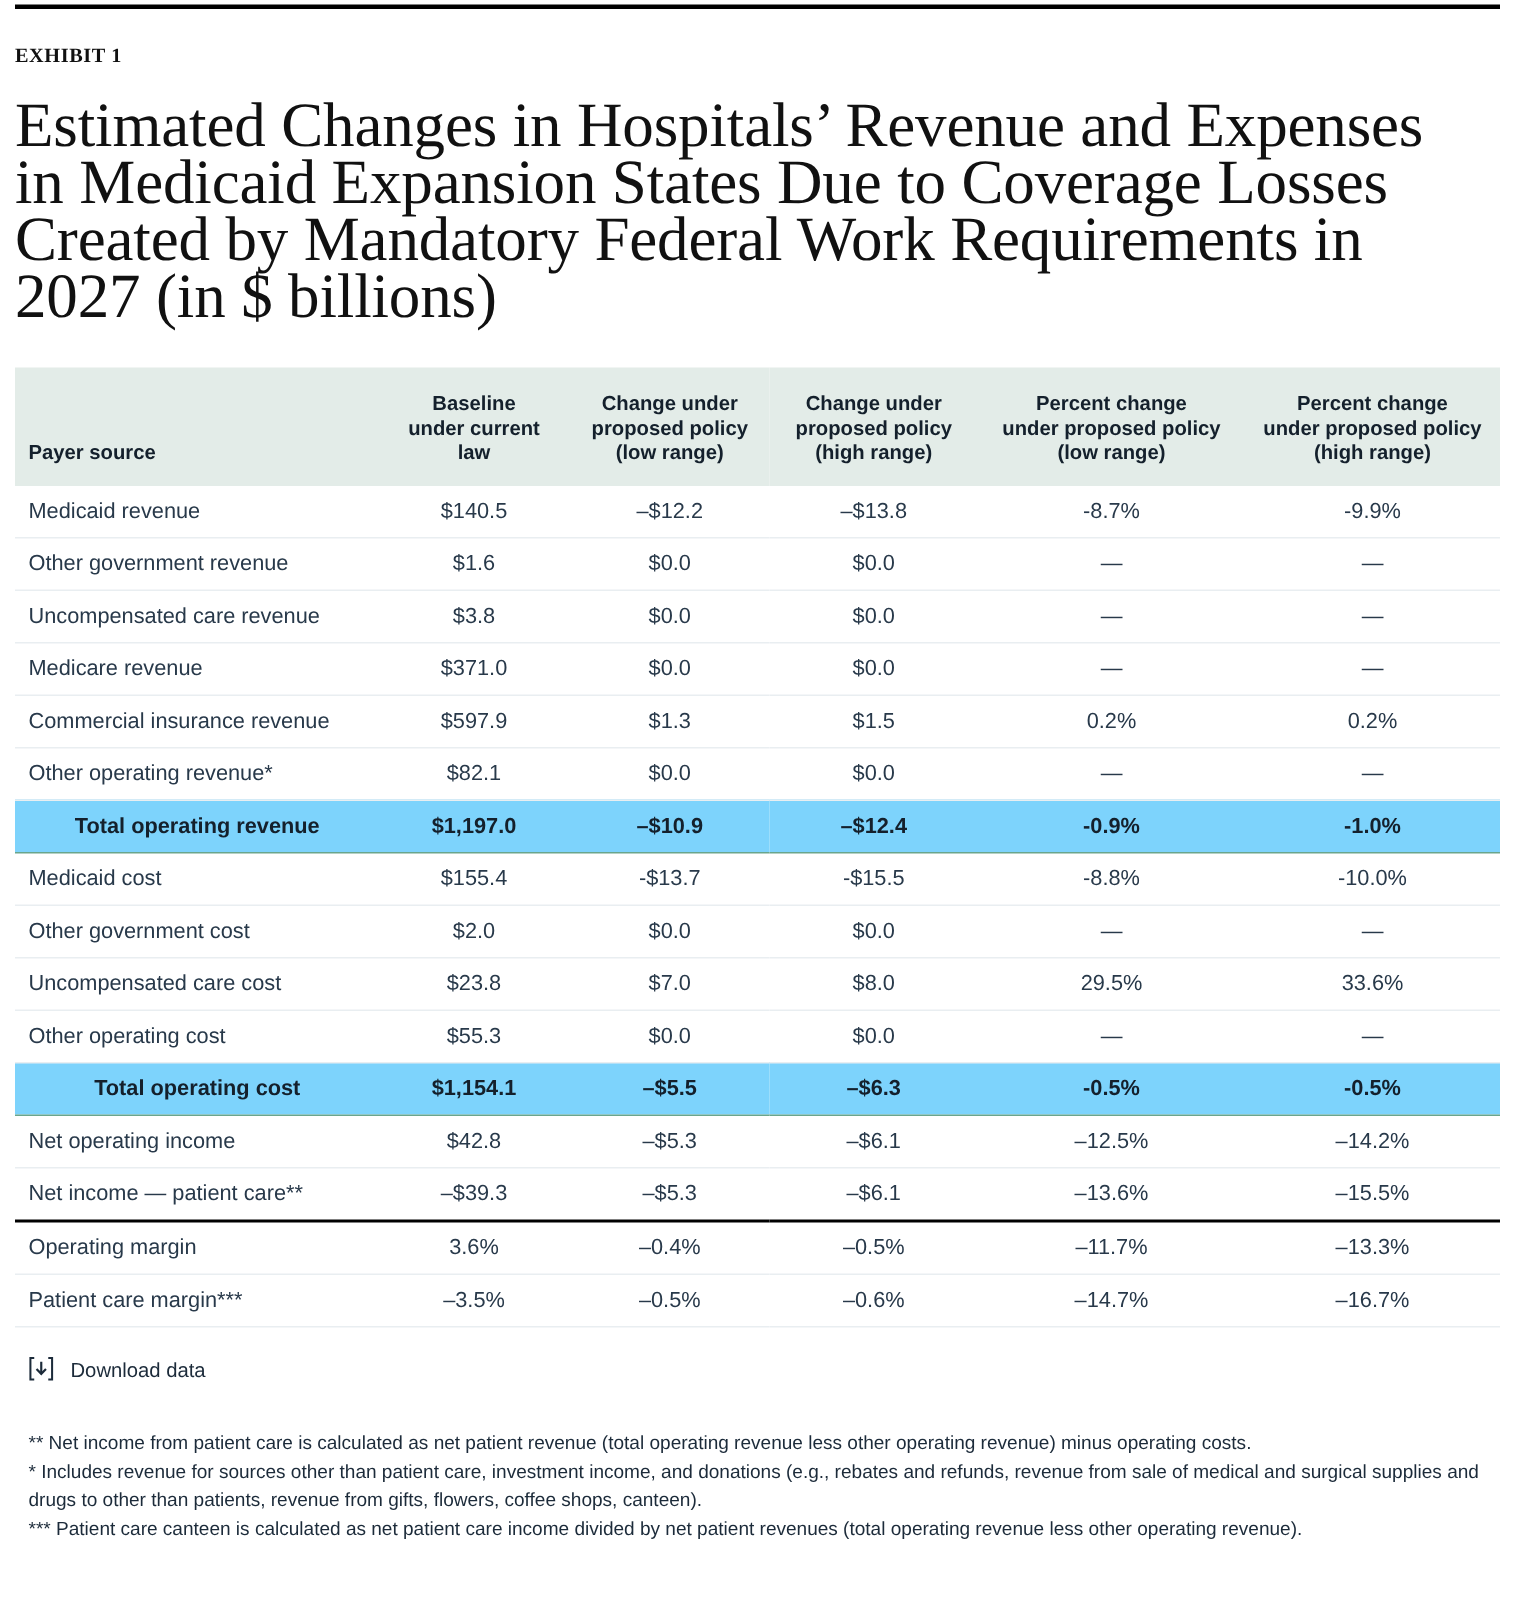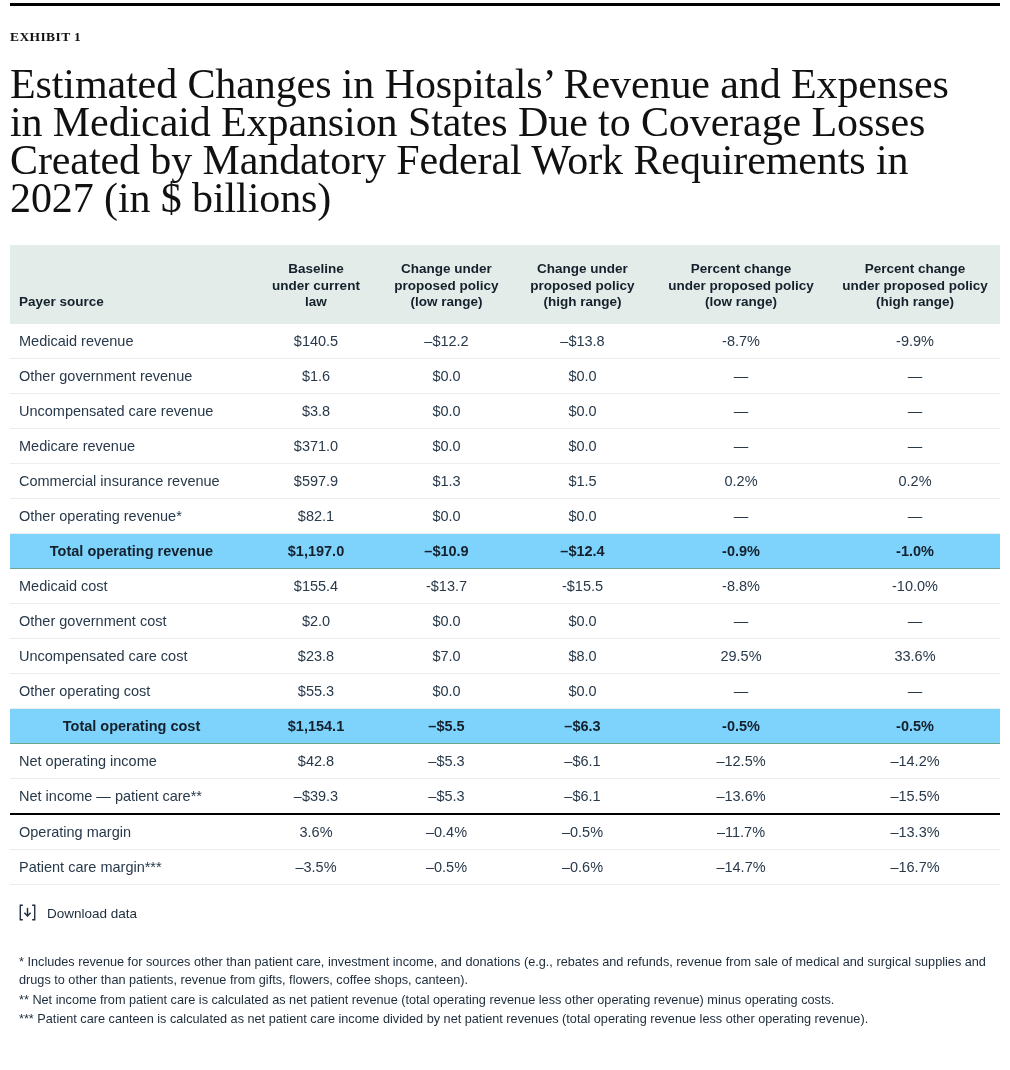--- a/index.html
+++ b/index.html
@@ -323,19 +323,19 @@
     <svg class="dl-icon" viewBox="0 0 20 20">
       <path d="M4.5 1.5 H1.5 V18.5 H4.5" fill="none" stroke="#1c2b3a" stroke-width="1.6"></path>
       <path d="M15.5 1.5 H18.5 V18.5 H15.5" fill="none" stroke="#1c2b3a" stroke-width="1.6"></path>
       <path d="M10 4.5 V13.5" fill="none" stroke="#1c2b3a" stroke-width="1.7"></path>
       <path d="M6.3 10.2 L10 14 L13.7 10.2" fill="none" stroke="#1c2b3a" stroke-width="1.7"></path>
     </svg>
     <span class="download-label">Download data</span>
   </div>
 
   <div class="notes">
+    <p class="note">** Net income from patient care is calculated as net patient revenue (total operating revenue less other operating revenue) minus operating costs.</p>
     <p class="note">* Includes revenue for sources other than patient care, investment income, and donations (e.g., rebates and refunds, revenue from sale of medical and surgical supplies and drugs to other than patients, revenue from gifts, flowers, coffee shops, canteen).</p>
-    <p class="note">** Net income from patient care is calculated as net patient revenue (total operating revenue less other operating revenue) minus operating costs.</p>
     <p class="note">*** Patient care canteen is calculated as net patient care income divided by net patient revenues (total operating revenue less other operating revenue).</p>
 
   </div>
 
 </div>
 
 </body></html>

